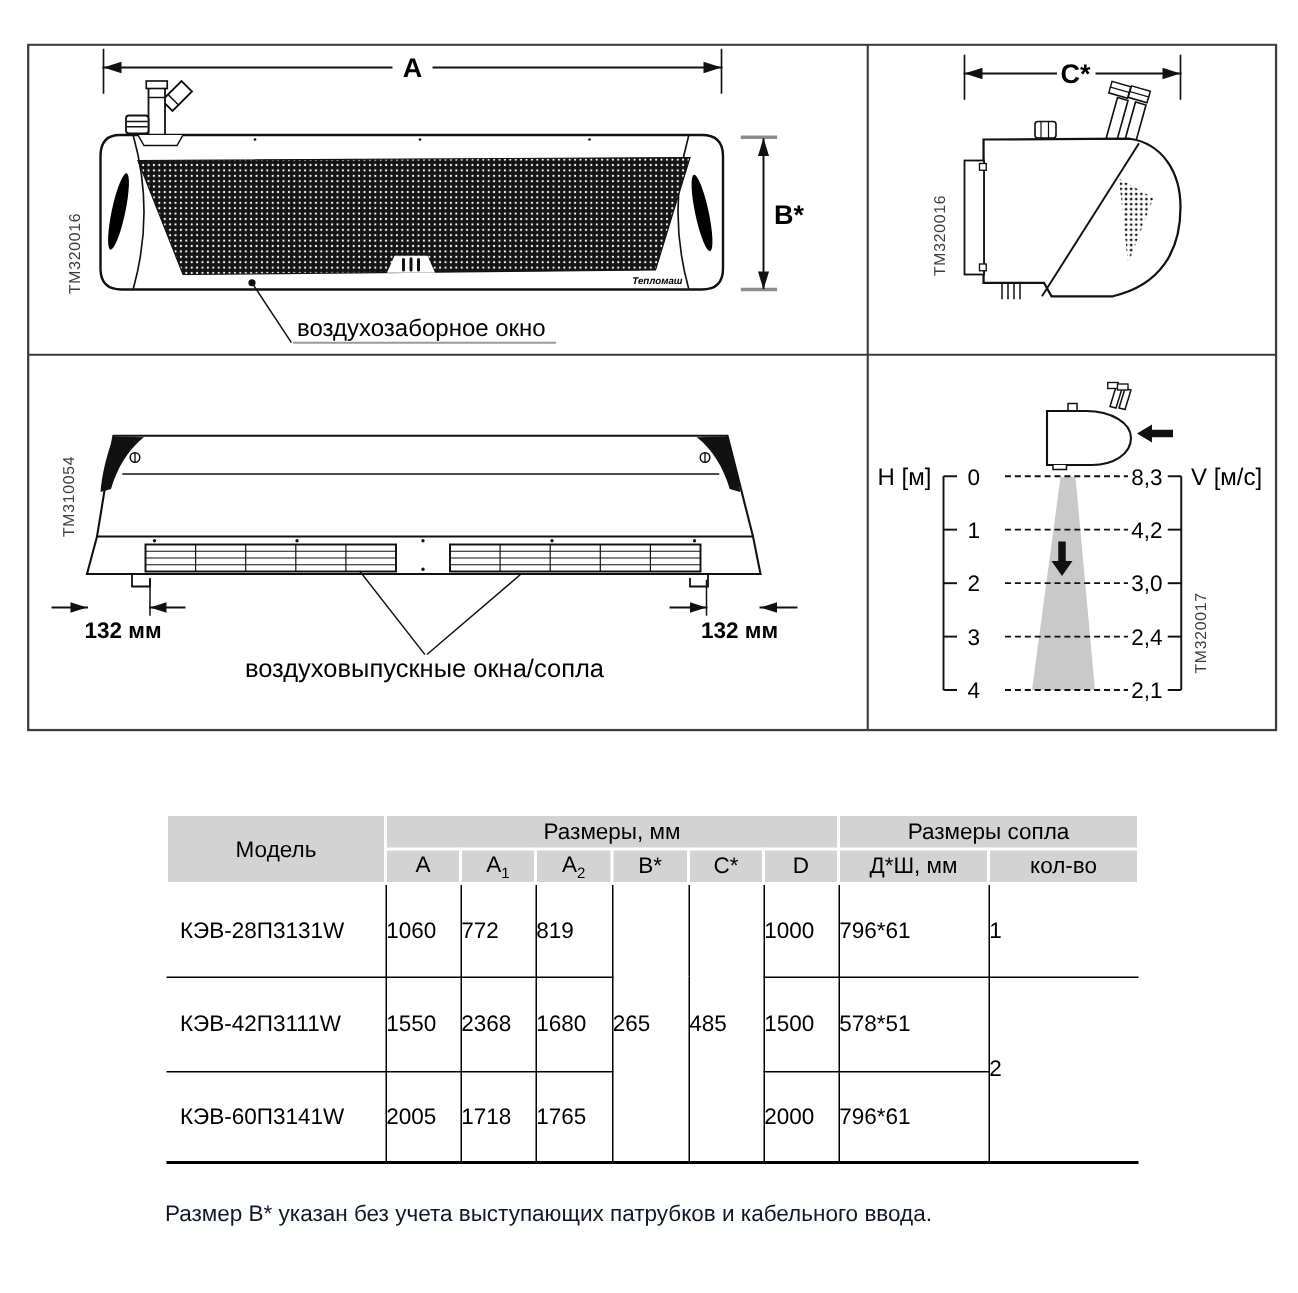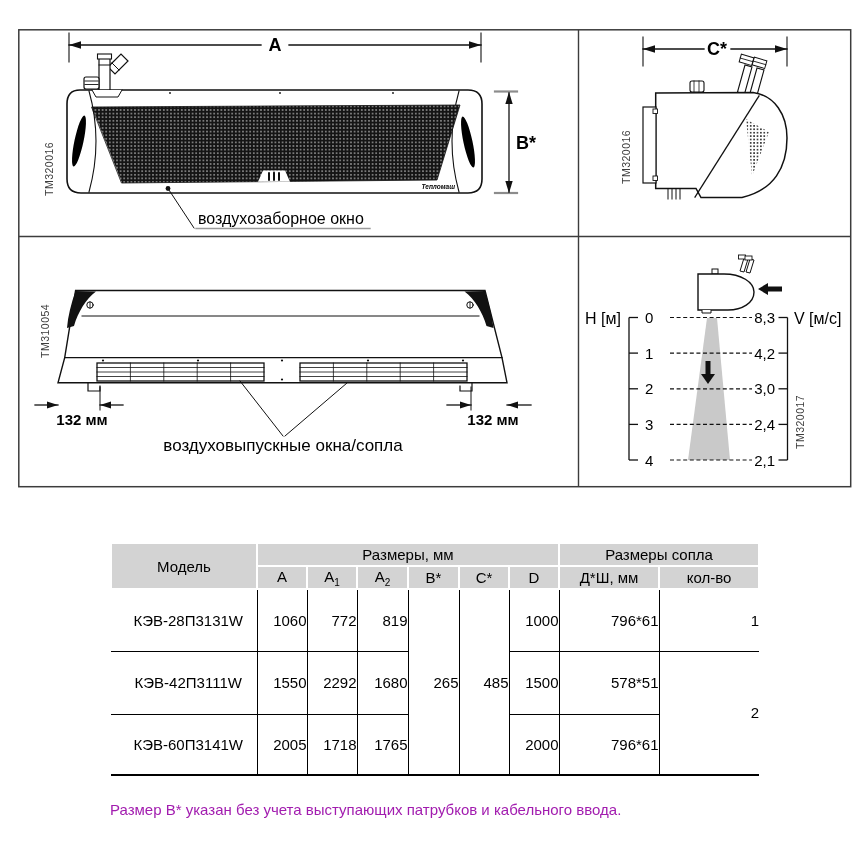--- a/index.html
+++ b/index.html
@@ -9,30 +9,30 @@
   svg text{font-family:"Liberation Sans",sans-serif;fill:#000;}
   .code-text{fill:#3d3d3d;letter-spacing:.5px;}
 
   
   .spec-table{position:absolute;left:110px;top:542px;width:648px;
               border-collapse:collapse;table-layout:fixed;font-size:15px;
               border-bottom:2.5px solid #000;}
   .spec-table th{background:#d3d3d3;border:2px solid #fff;font-weight:normal;
                  padding:0;text-align:center;}
   .spec-table thead tr{height:23px;}
-  .spec-table td{border:1px solid #000;text-align:right;vertical-align:middle;padding:0;}
-  .spec-table td.model{text-align:center;padding-left:9px;border-left:none;}
+  .spec-table td{border:1px solid #000;text-align:left;vertical-align:middle;padding:0;}
+  .spec-table td.model{text-align:left;padding-left:9px;border-left:none;}
   .spec-table td.last-col{border-right:none;}
   .spec-table tr.r1{height:62px;}
   .spec-table tr.r2{height:63px;}
   .spec-table tr.r3{height:61px;}
   .spec-table tr.r1 td{border-top:none;}
   .spec-table sub{font-size:10px;}
 
-  .notes{position:absolute;left:110px;top:799px;font-size:15px;line-height:21px;color:#a21caf;}
+  .notes{position:absolute;left:110px;top:799px;font-size:15px;line-height:21px;color:#0f172a;}
 </style>
 </head>
 <body>
 
 <div class="page">
 
   <svg class="frame-svg" width="834" height="459" viewBox="0 0 834 459">
     <defs>
       <pattern id="mesh" patternUnits="userSpaceOnUse" width="3.6" height="3.6">
         <rect width="3.6" height="3.6" fill="#141414"></rect>
@@ -316,21 +316,21 @@
         <td>819</td>
         <td rowspan="3">265</td>
         <td rowspan="3">485</td>
         <td>1000</td>
         <td>796*61</td>
         <td class="last-col">1</td>
       </tr>
       <tr class="r2">
         <td class="model">КЭВ-42П3111W</td>
         <td>1550</td>
-        <td>2292</td>
+        <td>2368</td>
         <td>1680</td>
         <td>1500</td>
         <td>578*51</td>
         <td class="last-col" rowspan="2">2</td>
       </tr>
       <tr class="r3">
         <td class="model">КЭВ-60П3141W</td>
         <td>2005</td>
         <td>1718</td>
         <td>1765</td>

